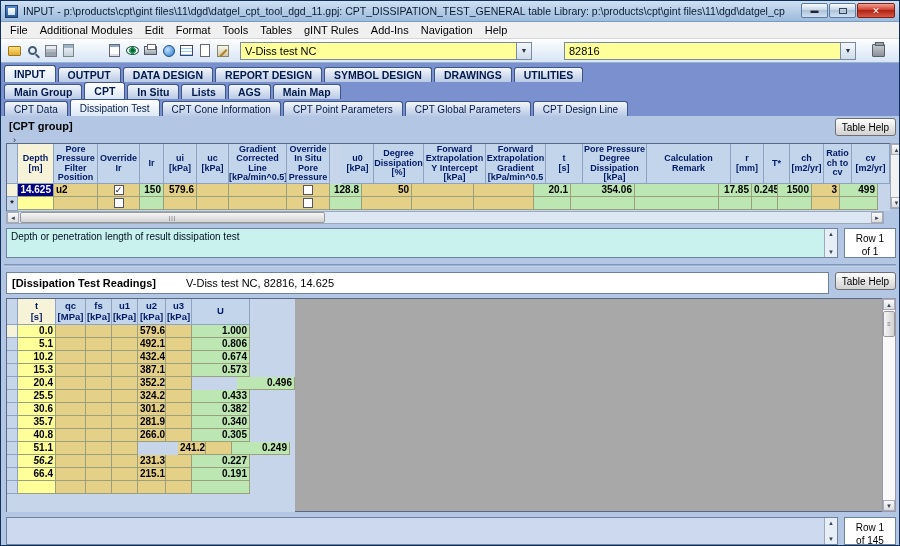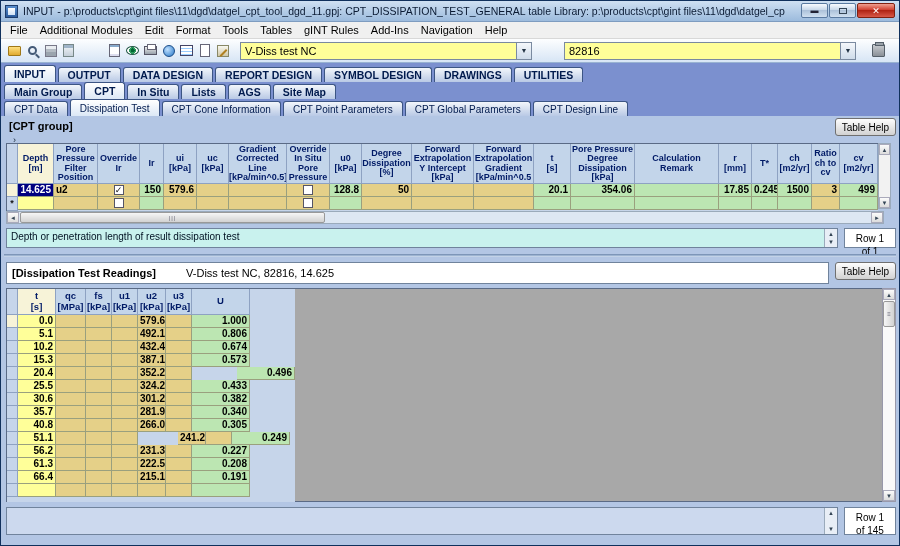--- a/index.html
+++ b/index.html
@@ -79,21 +79,21 @@
   .c-tan{background:var(--tan);} .c-green{background:var(--green);}
   .c-sel{background:var(--selected-cell);color:#fff;} .c-new{background:var(--bright-yellow);} .c-yellow{background:var(--bright-yellow);}
   .cb{width:10px;height:10px;background:#fff;border:1px solid #556;font-size:9px;line-height:9px;text-align:center;color:#111;display:block;}
 
   .vscroll{width:13px;height:66px;background:#f2f2f2;border:1px solid #9aaabb;display:flex;flex-direction:column;justify-content:space-between;align-items:center;flex:none;}
   .sarrow{font-size:6px;color:#345;height:11px;display:flex;align-items:center;justify-content:center;width:100%;background:linear-gradient(#fbfbfb,#dcdcdc);border:1px solid #aab;}
   .hscrollbar{height:13px;width:878px;display:flex;align-items:center;background:#dde7f3;border:1px solid #9aaabb;margin-left:2px;flex:none;}
   .hbtn{width:12px;height:11px;font-size:6px;display:flex;align-items:center;justify-content:center;color:#345;background:linear-gradient(#fbfbfb,#dcdcdc);border:1px solid #aab;flex:none;}
   .hthumb{height:11px;width:305px;background:linear-gradient(#f6f6f6,#d2d2d2);border:1px solid #999;border-radius:2px;margin-left:1px;display:flex;align-items:center;justify-content:center;font-size:6px;color:#667;letter-spacing:1px;}
 
-  .descrow{display:flex;margin:4px 0 0 2px;gap:6px;height:20px;flex:none;}
+  .descrow{display:flex;margin:4px 0 0 2px;gap:6px;height:30px;flex:none;}
   .descbox{flex:1;border:1px solid #70839c;background:var(--cyan);display:flex;}
   .desc-text{flex:1;padding:2px 4px;font-size:10px;color:#012;}
   .arrcol{width:13px;background:#e8eef6;border-left:1px solid #9aaabb;display:flex;flex-direction:column;justify-content:space-between;align-items:center;font-size:6px;color:#345;padding:2px 0;}
   .statusbox{width:52px;border:1px solid #70839c;background:#fff;font-size:10px;color:#000;text-align:center;white-space:pre-line;line-height:13px;padding-top:3px;flex:none;}
 
   .divider{height:3px;margin:6px 0 5px 0;background:linear-gradient(#8aa4c6,#d6e2f2);border-top:1px solid #7e96b8;flex:none;}
 
   .readhead{display:flex;gap:6px;margin-left:2px;height:22px;flex:none;}
   .readbox{flex:1;background:#fff;border:1px solid #70839c;display:flex;align-items:center;padding-left:5px;}
   .read-title{font-weight:bold;color:#000;font-size:11px;}
@@ -196,21 +196,21 @@
         <div class="tab">SYMBOL DESIGN</div>
         <div class="tab">DRAWINGS</div>
         <div class="tab">UTILITIES</div>
       </div>
     <div class="tabrow" id="tabs-group">
         <div class="tab">Main Group</div>
         <div class="tab active">CPT</div>
         <div class="tab">In Situ</div>
         <div class="tab">Lists</div>
         <div class="tab">AGS</div>
-        <div class="tab">Site Map</div>
+        <div class="tab">Main Map</div>
       </div>
     <div class="tabrow small" id="tabs-table">
         <div class="tab">CPT Data</div>
         <div class="tab active">Dissipation Test</div>
         <div class="tab">CPT Cone Information</div>
         <div class="tab">CPT Point Parameters</div>
         <div class="tab">CPT Global Parameters</div>
         <div class="tab">CPT Design Line</div>
       </div>
   </div>
@@ -241,21 +241,21 @@
             <div class="hcell" style="width: 32px;">uc
 [kPa]</div>
             <div class="hcell" style="width: 58px;">Gradient
 Corrected
 Line
 [kPa/min^0.5]</div>
             <div class="hcell" style="width: 43px;">Override
 In Situ
 Pore
 Pressure</div>
-            <div class="hcell" style="width: 32px;">u0
+            <div class="hcell" style="width: 32px; margin-left: 12px;">u0
 [kPa]</div>
             <div class="hcell" style="width: 50px;">Degree
 Dissipation
 [%]</div>
             <div class="hcell" style="width: 62px;">Forward
 Extrapolation
 Y Intercept
 [kPa]</div>
             <div class="hcell" style="width: 60px;">Forward
 Extrapolation
@@ -481,37 +481,27 @@
             <div class="cell c-yellow" style="width: 38px;">51.1</div>
             <div class="cell c-tan" style="width: 30px;"></div>
             <div class="cell c-tan" style="width: 26px;"></div>
             <div class="cell c-tan" style="width: 26px;"></div>
             <div class="cell c-tan" style="width: 28px; margin-left: 40px;">241.2</div>
             <div class="cell c-tan" style="width: 26px;"></div>
             <div class="cell c-green" style="width: 58px;">0.249</div>
           </div>
           <div class="trow">
             <div class="mark"></div>
-            <div class="cell c-yellow" style="width: 38px;">56.2</div>
+            <div class="cell c-yellow" style="width: 38px; font-style: italic;">56.2</div>
             <div class="cell c-tan" style="width: 30px;"></div>
             <div class="cell c-tan" style="width: 26px;"></div>
             <div class="cell c-tan" style="width: 26px;"></div>
             <div class="cell c-tan" style="width: 28px;">231.3</div>
             <div class="cell c-tan" style="width: 26px;"></div>
             <div class="cell c-green" style="width: 58px;">0.227</div>
-          </div>
-          <div class="trow">
-            <div class="mark"></div>
-            <div class="cell c-yellow" style="width: 38px;">61.3</div>
-            <div class="cell c-tan" style="width: 30px;"></div>
-            <div class="cell c-tan" style="width: 26px;"></div>
-            <div class="cell c-tan" style="width: 26px;"></div>
-            <div class="cell c-tan" style="width: 28px;">222.5</div>
-            <div class="cell c-tan" style="width: 26px;"></div>
-            <div class="cell c-green" style="width: 58px;">0.208</div>
           </div>
           <div class="trow">
             <div class="mark"></div>
             <div class="cell c-yellow" style="width: 38px;">66.4</div>
             <div class="cell c-tan" style="width: 30px;"></div>
             <div class="cell c-tan" style="width: 26px;"></div>
             <div class="cell c-tan" style="width: 26px;"></div>
             <div class="cell c-tan" style="width: 28px;">215.1</div>
             <div class="cell c-tan" style="width: 26px;"></div>
             <div class="cell c-green" style="width: 58px;">0.191</div>

